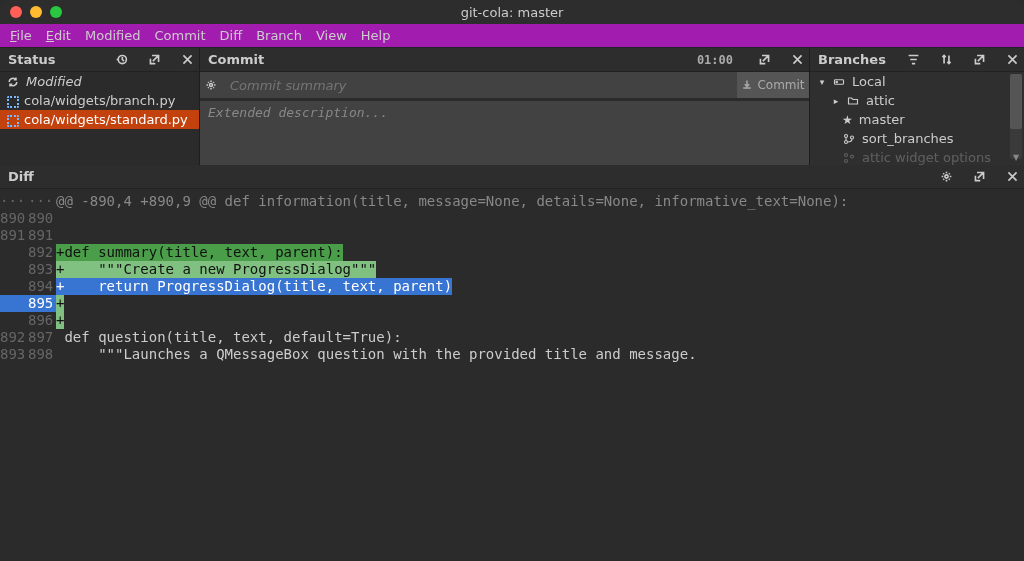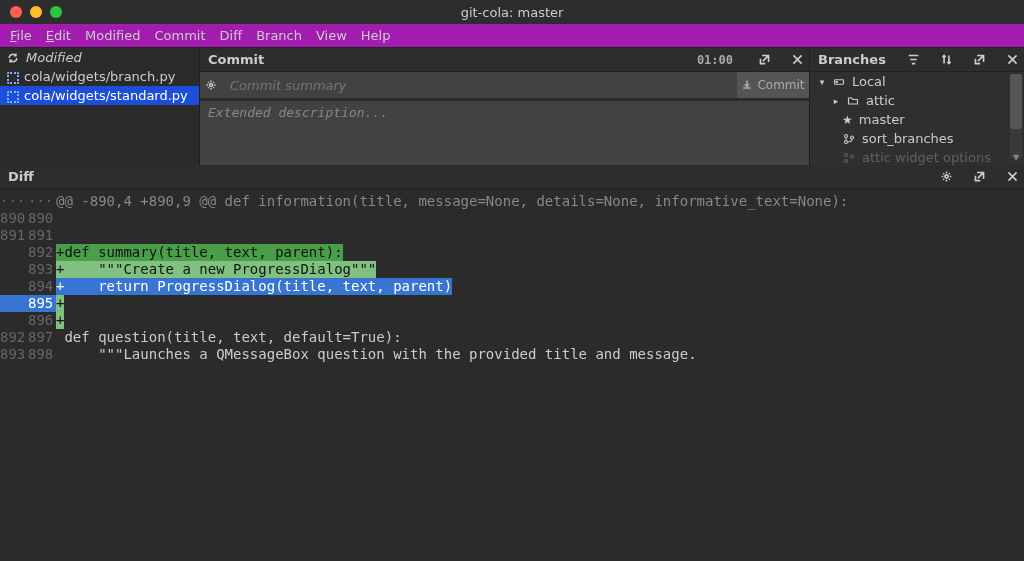--- a/index.html
+++ b/index.html
@@ -26,21 +26,21 @@
   .phdr { display:flex; align-items:center; justify-content:space-between; height:24px; background:#2d2d2d; border-bottom:1px solid #222; padding:0 4px 0 8px; font-weight:bold;}
   .phdr .icons { display:flex; align-items:flex-start; gap:17px; }
   .phdr .ico { width:16px; height:16px; display:flex; align-items:center; justify-content:center; color:#ccc; }
   .phdr .ico svg { width:13px; height:13px; stroke:currentColor; fill:none; stroke-width:2; }
 
   
   .status { width:200px; background:#2b2b2b; border-right:1px solid #1e1e1e; display:flex; flex-direction:column;}
   .status-body{ flex:1; overflow:hidden; }
   .status-row { display:flex; align-items:center; gap:6px; height:19px; padding-left:6px; }
   .status-row.mod { font-style:italic;text-align:center; }
-  .status-row.sel { background:#1d4ed8; color:#fff;text-align:right; }
+  .status-row.sel { background:#c2410c; color:#fff;text-align:right; }
   .smicon { width:14px; height:14px; display:flex; align-items:center; justify-content:center; }
   .smicon svg { width:12px; height:12px; stroke:currentColor; fill:none; stroke-width:2;}
   .doticon { width:12px; height:12px; position:relative; }
   .doticon::before{ content:""; width:8px;height:8px;border:2px dotted #7ab8ff;border-radius:2px; position:absolute; top:1px; left:1px;}
 
   
   .commit { flex:1; background:#2b2b2b; display:flex; flex-direction:column; border-right:1px solid #1e1e1e;}
   .commit-row { display:flex; align-items:stretch; height:26px; }
   .gear-btn { width:22px; display:flex; align-items:center; justify-content:center; background:#424242;}
   .gear-btn svg{ width:12px;height:12px; stroke:#ccc; fill:none; stroke-width:2;}
@@ -96,20 +96,41 @@
   <span>Commit</span>
   <span>Diff</span>
   <span>Branch</span>
   <span>View</span>
   <span>Help</span>
 </div>
 
 <div class="row1">
 
   <div class="status">
+    <div class="phdr">
+      <span>Status</span>
+      <div class="icons">
+        <span class="ico">
+            <svg viewBox="0 0 16 16">
+              <circle cx="9" cy="8" r="5"></circle>
+              <path d="M9 5v3l2 2M2 8h2"></path>
+            </svg>
+          </span>
+        <span class="ico">
+            <svg viewBox="0 0 16 16">
+              <path d="M5 3h8v8M13 3L6 10M3 7v6h6"></path>
+            </svg>
+          </span>
+        <span class="ico">
+            <svg viewBox="0 0 16 16">
+              <path d="M3 3l10 10M13 3L3 13"></path>
+            </svg>
+          </span>
+      </div>
+    </div>
     <div class="status-body">
       <div class="status-row mod">
         <span class="smicon">
             <svg viewBox="0 0 16 16">
               <path d="M3 8a5 5 0 019-3M13 8a5 5 0 01-9 3M12 2v3h-3M4 14v-3h3"></path>
             </svg>
           </span>
         <span>Modified</span>
       </div>
       <div class="status-row">

